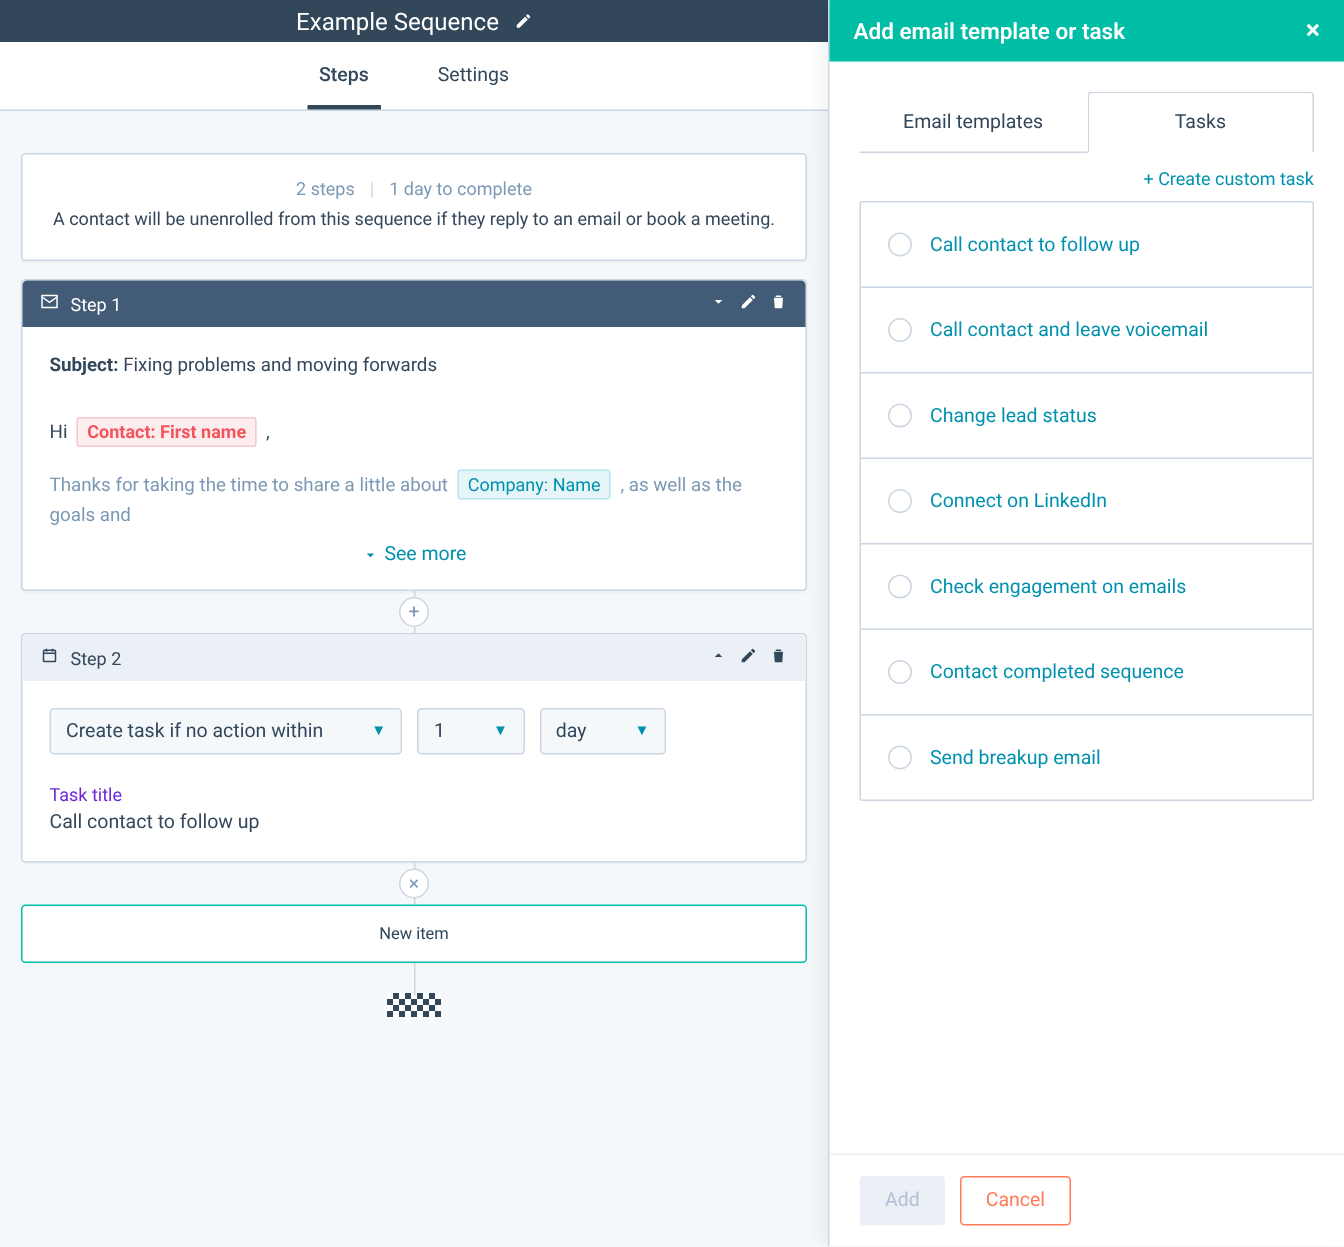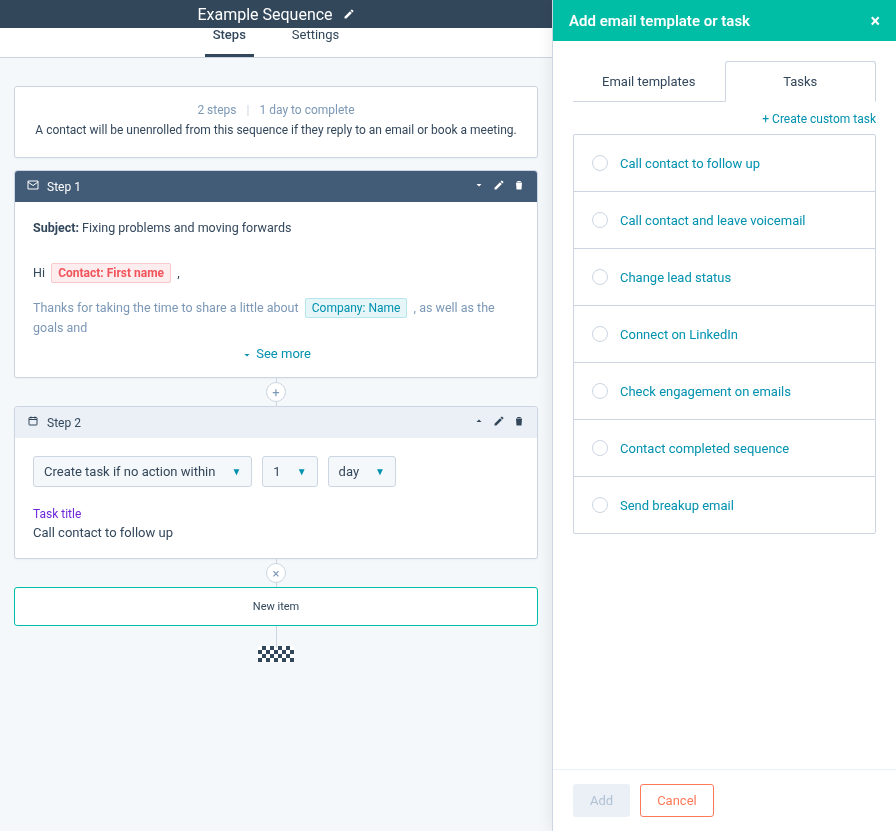--- a/index.html
+++ b/index.html
@@ -23,21 +23,21 @@
       background: #33475b;
       color: #fff;
       display: flex;
       align-items: center;
       justify-content: center;
       gap: 10px;
       font-size: 16px;
     }
     .header-title { font-weight: 400; }
     .tab-bar {
-      height: 30px;
+      height: 46px;
       background: #fff;
       border-bottom: 1px solid #cbd6e2;
       display: flex;
       justify-content: center;
       align-items: flex-end;
       gap: 30px;
     }
     .tab-item {
       padding: 12px 8px;
       font-size: 13px;
@@ -112,21 +112,21 @@
     .connector { display:flex; justify-content:center; align-items:center; height:28px; position:relative; }
     .connector::before {
       content: ''; position:absolute; top:0; bottom:0; width:1px; background:#cbd6e2;
     }
     .plus-btn, .close-btn-circle {
       width: 20px; height:20px; border-radius: 50%; background:#fff; border:1px solid #cbd6e2;
       position:relative; z-index:1; display:flex; align-items:center; justify-content:center; color:#7c98b6; font-size:13px; cursor:pointer;
     }
     .select-like {
       border: 1px solid #cbd6e2; background:#f5f8fa; border-radius:3px; padding: 7px 10px;
-      display:inline-flex; align-items:center; gap:16px; font-size:13px; cursor:pointer; color:#33475b;
+      display:inline-flex; align-items:center; gap:32px; font-size:13px; cursor:pointer; color:#33475b;
     }
     .select-like .caret { color:#0091ae; font-size:10px; }
     .selects-row { display:flex; gap:10px; margin-bottom: 20px; }
     .task-title-label { color:#6d28d9; font-size:12px; margin-bottom: 4px; }
     .new-item-card {
       border: 1px solid #00bda5; background:#fff; text-align:center; padding: 12px; border-radius:3px; font-size:11px; cursor:pointer; margin-top: 12px;
     }
     .finish-flag { text-align:center; margin-top: -2px; }
     .checker {
       width: 36px; height: 16px; display:inline-block;

